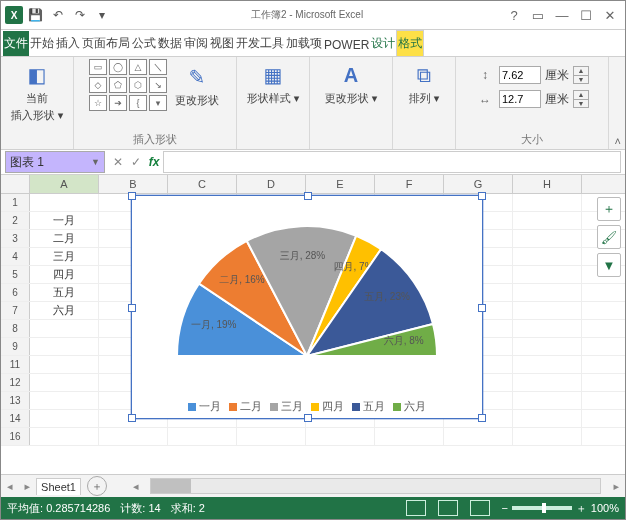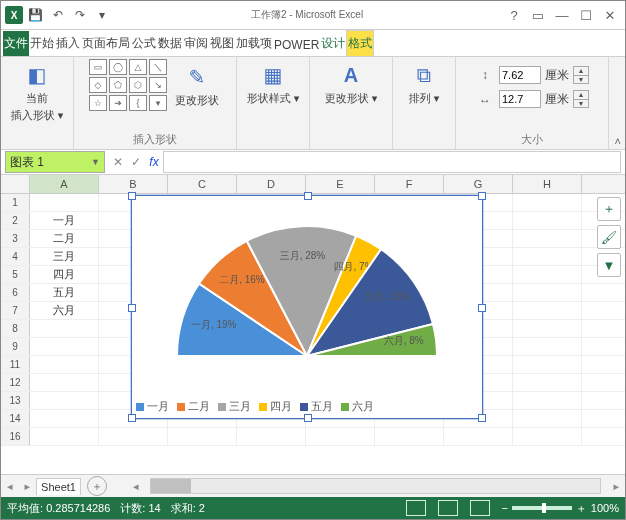--- a/index.html
+++ b/index.html
@@ -24,40 +24,40 @@
 .shape-grid{display:grid;grid-template-columns:repeat(4,18px);grid-auto-rows:16px;gap:2px}
 .shape-grid span{border:1px solid #888;font-size:9px;display:flex;align-items:center;justify-content:center;color:#666;background:#fff}
 .spin-row{display:flex;align-items:center;gap:4px;height:20px}
 .spin-row .sicon{width:20px;display:flex;justify-content:center;color:#666}
 .spin-row input{width:36px;height:16px;font-size:11px;border:1px solid #aaa;padding:0 2px}
 .spin-row .stepper{width:14px;height:16px;border:1px solid #aaa;display:flex;flex-direction:column;font-size:7px;line-height:7px;color:#555}
 .spin-row .stepper span{flex:1;display:flex;align-items:center;justify-content:center;border-bottom:1px solid #aaa;cursor:pointer}
 .spin-row .stepper span:last-child{border:0}
 .ribbon-collapse{position:absolute;right:4px;bottom:2px;font-size:11px;color:#666;cursor:pointer}
 .formula-bar{height:24px;border-bottom:1px solid #d0d0d0;display:flex;align-items:center;background:#fff}
-.namebox{width:90px;height:20px;border:1px solid #aaa;margin:0 4px;display:flex;align-items:center;padding:0 4px;font-size:12px;background:#bef264}
+.namebox{width:90px;height:20px;border:1px solid #aaa;margin:0 4px;display:flex;align-items:center;padding:0 4px;font-size:12px;background:#c4b5fd}
 .namebox .dd{margin-left:auto;color:#666;font-size:9px}
 .fbtn{width:18px;height:18px;display:flex;align-items:center;justify-content:center;color:#888;font-size:12px;cursor:pointer}
-.fx{font-style:italic;font-weight:normal;color:#1d4ed8}
+.fx{font-style:italic;font-weight:bold;color:#15803d}
 .fvalue{flex:1;height:20px;border:1px solid #ccc;margin-right:4px}
 .grid-area{flex:1;display:flex;overflow:hidden;position:relative}
 .sheet{flex:1;position:relative;overflow:hidden}
 .col-headers{display:flex;height:18px;border-bottom:1px solid #ccc;background:#f3f3f3}
 .corner{width:28px;border-right:1px solid #ccc;background:#f3f3f3}
 .ch{width:68px;border-right:1px solid #ccc;text-align:center;font-size:11px;color:#555;line-height:18px}
 .rows{height:calc(100% - 18px);overflow:hidden;position:relative}
 .row{display:flex;height:17px;border-bottom:1px solid #eee}
 .rh{width:28px;border-right:1px solid #ccc;background:#f3f3f3;text-align:center;font-size:10px;color:#555;line-height:17px}
 .cell{width:68px;border-right:1px solid #eee;text-align:center;font-size:11px;line-height:17px}
 .side-tools{position:absolute;right:4px;top:22px;display:flex;flex-direction:column;gap:4px;z-index:5}
 .side-tools .tool{width:22px;height:22px;background:#fff;border:1px solid #bbb;border-radius:2px;display:flex;align-items:center;justify-content:center;font-size:13px;color:#217346;cursor:pointer}
 .chart-obj{position:absolute;left:130px;top:20px;width:350px;height:222px;background:#fff;border:1px solid #4472c4;box-shadow:0 0 0 1px rgba(68,114,196,.3)}
 .handle{position:absolute;width:6px;height:6px;background:#fff;border:1px solid #4472c4}
 .chart-svg{width:100%;height:100%}
-.legend{position:absolute;bottom:4px;left:0;right:0;font-size:11px;color:#555}
+.legend{position:absolute;bottom:4px;left:0;right:0;text-align:center;font-size:11px;color:#555}
 .lg{display:inline-block;margin:0 4px}
 .lg i{display:inline-block;width:8px;height:8px;margin-right:3px;vertical-align:middle}
 .sheet-tabs{height:22px;border-top:1px solid #ccc;display:flex;align-items:center;background:#f3f3f3;font-size:11px}
 .sheet-tabs .nav{padding:0 6px;color:#888;cursor:pointer}
 .sheet-tab{padding:2px 4px;background:#fff;border:1px solid #ccc;border-bottom:none;cursor:pointer}
 .add-sheet{width:18px;height:18px;border:1px solid #aaa;border-radius:50%;display:flex;align-items:center;justify-content:center;margin-left:6px;cursor:pointer;color:#666}
 .hscroll{flex:1;height:14px;margin:0 6px;background:#eaeaea;border:1px solid #ccc;position:relative}
 .hscroll .thumb{position:absolute;left:0;top:0;width:40px;height:100%;background:#c0c0c0}
 .statusbar{height:22px;background:#217346;color:#fff;display:flex;align-items:center;font-size:11px;padding:0 6px;gap:10px}
 .statusbar .spacer{flex:1}
@@ -92,20 +92,21 @@
 
   <div class="tabs">
     <div class="tab file">文件</div>
     <div class="tab">开始</div>
     <div class="tab">插入</div>
     <div class="tab">页面布局</div>
     <div class="tab">公式</div>
     <div class="tab">数据</div>
     <div class="tab">审阅</div>
     <div class="tab">视图</div>
+    <div class="tab">开发工具</div>
     <div class="tab">加载项</div>
     <div class="tab">POWER</div>
     <div class="tab ctx">设计</div>
     <div class="tab ctx active">格式</div>
   </div>
 
   <div class="ribbon">
     <div class="rgrp" style="width:60px">
       <div class="big-btn">
         <span class="bicon">◧</span>

